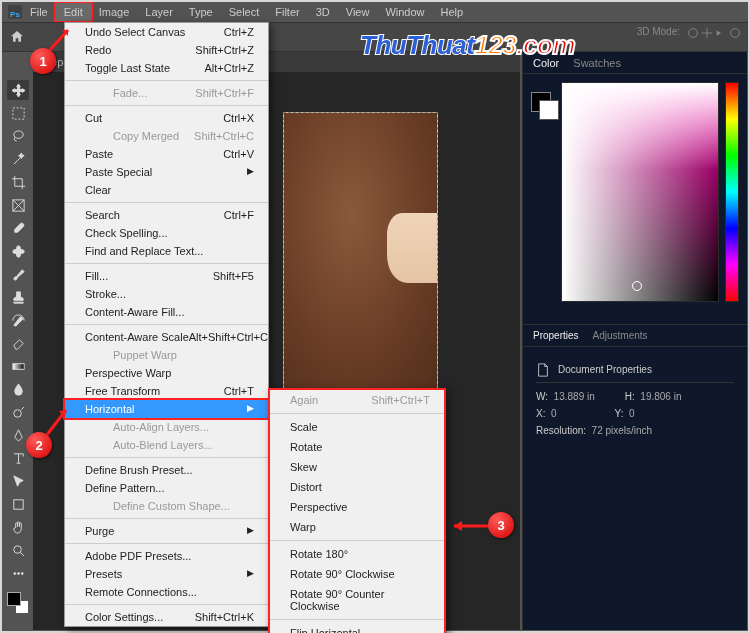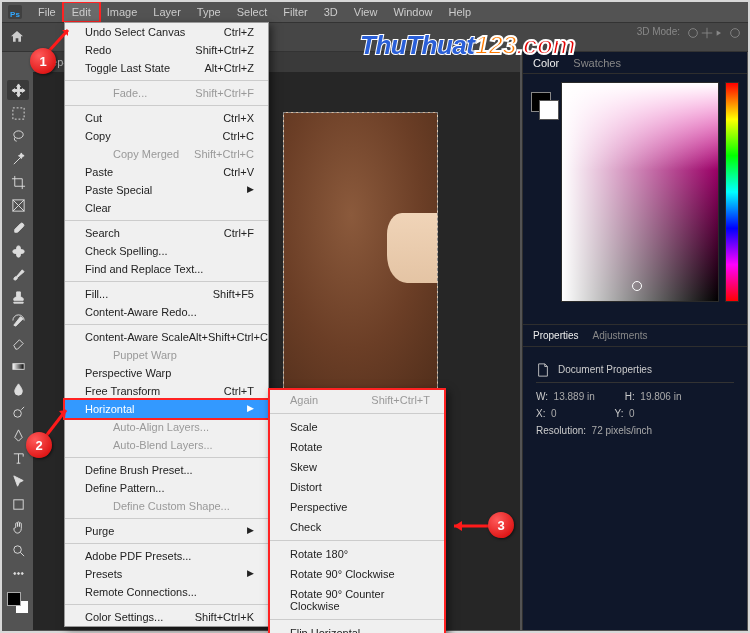--- a/index.html
+++ b/index.html
@@ -1,21 +1,21 @@
 <!DOCTYPE html>
 <html><head>
 <meta charset="utf-8">
 <style>
   * { box-sizing: border-box; margin: 0; padding: 0; font-family: "Segoe UI", Tahoma, sans-serif; }
   body { background: #535353; width: 750px; height: 633px; overflow: hidden; position: relative; color: #ccc; font-size: 11px; }
   .border { position:absolute; inset:0; border: 2px solid #d8d8d8; pointer-events:none; }
 
   
   .menubar { position:absolute; top:2px; left:2px; right:2px; height:20px; background:#535353; display:flex; align-items:center; padding-left:6px; }
-  .ps-logo { width:14px; height:14px; background:#404040; border-radius:2px; display:flex; align-items:flex-end; justify-content:center; margin-right:8px; }
+  .ps-logo { width:14px; height:14px; background:#404040; border-radius:2px; display:flex; align-items:flex-end; justify-content:center; }
   .ps-logo span { color:#31a8ff; font-size:8px; font-weight:bold; }
   .menu-item { padding: 3px 8px; cursor:default; }
   .menu-item.highlight { outline:2px solid #ff2222; background:#6a6a6a; }
 
   
   .optbar { position:absolute; top:22px; left:2px; right:2px; height:30px; background:#464646; border-top:1px solid #333; border-bottom:1px solid #333; display:flex; align-items:center; }
   .home-icon { width:30px; height:30px; display:flex; align-items:center; justify-content:center; }
   .opt-icon { width:16px; height:16px; fill:#ccc; }
 
   
@@ -333,24 +333,20 @@
     <div class="dd-sep"></div>
     <div class="dd-row disabled">
       <span>Fade...</span>
       <span>Shift+Ctrl+F</span>
     </div>
     <div class="dd-sep"></div>
     <div class="dd-row">
       <span>Cut</span>
       <span>Ctrl+X</span>
     </div>
-    <div class="dd-row">
-      <span>Copy</span>
-      <span>Ctrl+C</span>
-    </div>
     <div class="dd-row disabled">
       <span>Copy Merged</span>
       <span>Shift+Ctrl+C</span>
     </div>
     <div class="dd-row">
       <span>Paste</span>
       <span>Ctrl+V</span>
     </div>
     <div class="dd-row">
       <span>Paste Special</span>
@@ -372,21 +368,25 @@
     <div class="dd-row">
       <span>Find and Replace Text...</span>
       <span></span>
     </div>
     <div class="dd-sep"></div>
     <div class="dd-row">
       <span>Fill...</span>
       <span>Shift+F5</span>
     </div>
     <div class="dd-row">
-      <span>Content-Aware Redo...</span>
+      <span>Stroke...</span>
+      <span></span>
+    </div>
+    <div class="dd-row">
+      <span>Content-Aware Fill...</span>
       <span></span>
     </div>
     <div class="dd-sep"></div>
     <div class="dd-row">
       <span>Content-Aware Scale</span>
       <span>Alt+Shift+Ctrl+C</span>
     </div>
     <div class="dd-row disabled">
       <span>Puppet Warp</span>
       <span></span>
@@ -464,21 +464,21 @@
     <div class="sm-row">
       <span>Skew</span>
     </div>
     <div class="sm-row">
       <span>Distort</span>
     </div>
     <div class="sm-row">
       <span>Perspective</span>
     </div>
     <div class="sm-row">
-      <span>Check</span>
+      <span>Warp</span>
     </div>
     <div class="sm-sep"></div>
     <div class="sm-row">
       <span>Rotate 180°</span>
     </div>
     <div class="sm-row">
       <span>Rotate 90° Clockwise</span>
     </div>
     <div class="sm-row">
       <span>Rotate 90° Counter Clockwise</span>

